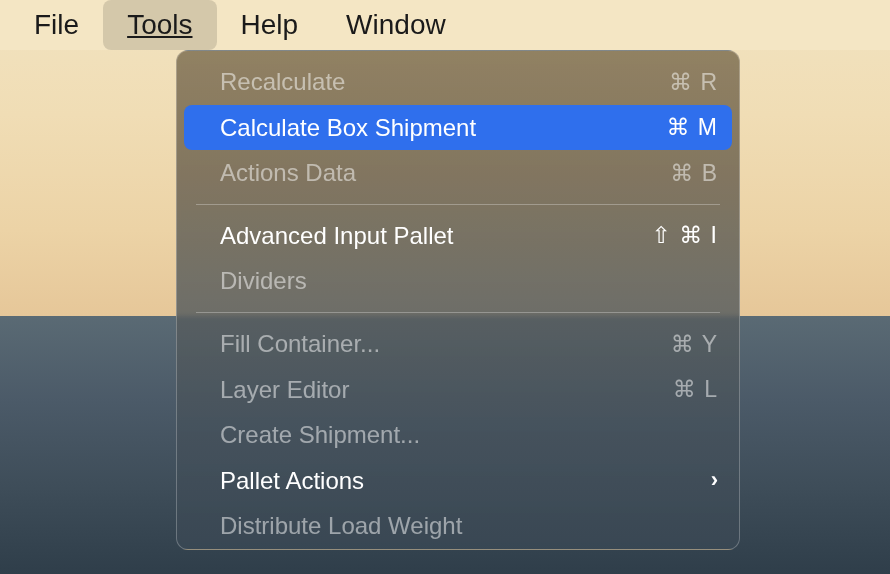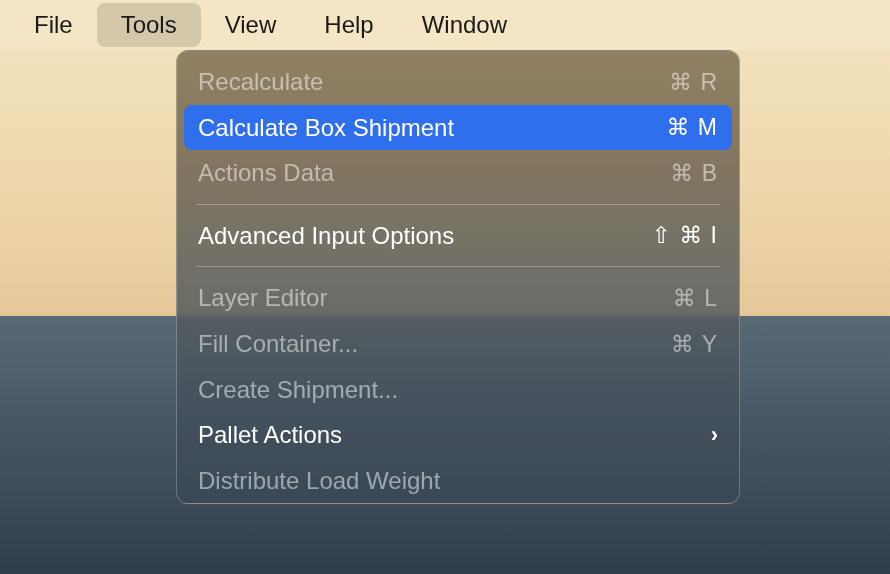--- a/index.html
+++ b/index.html
@@ -11,31 +11,32 @@
         #5a6a74 55%, #4b5a68 70%, #3e4d59 85%, #2f3e4a 100%);
     position: relative;
   }
   
   .menubar {
     height: 50px;
     background: #f4e6c4;
     display: flex;
     align-items: center;
     padding: 0 10px;
-    font-size: 24px;
+    font-size: 28px;
     color: #1a1a1a;
   }
   .menubar-item {
     padding: 8px 24px;
     border-radius: 8px;
     line-height: 1.2;
     cursor: default;
   }
   .menubar-item.open {
     background: rgba(0,0,0,0.13);
+    text-decoration: underline;
   }
   
   .dropdown {
     position: absolute;
     top: 50px;
     left: 176px;
     width: 564px;
     border: 1px solid rgba(255,255,255,0.25);
     border-radius: 12px;
     padding: 8px 7px 0 7px;
@@ -53,21 +54,21 @@
     align-items: center;
     justify-content: space-between;
     padding: 6px 14px;
     border-radius: 8px;
     font-size: 24px;
     line-height: 1.4;
     color: rgba(255,255,255,0.5);
   }
   .menu-item.enabled { color: #ffffff; }
   .menu-item.highlighted { background: #2f6fed; color: #ffffff; align-items: center; }
-  .menu-item .label { flex: 1; }
+  .menu-item .label { flex: 1; margin-left: 22px; }
   .menu-item .shortcut {
     display: flex;
     gap: 6px;
     font-size: 23px;
     letter-spacing: 1px;
   }
   .menu-item.highlighted .shortcut { color: #ffffff; }
   .menu-separator {
     height: 1px;
     background: rgba(255,255,255,0.28);
@@ -80,21 +81,20 @@
   .last-clip { 
     overflow: hidden;
   }
 </style>
 </head>
 <body>
 
 <div class="menubar">
   <div class="menubar-item">File</div>
   <div class="menubar-item open">Tools</div>
-  <div class="menubar-item">View</div>
   <div class="menubar-item">Help</div>
   <div class="menubar-item">Window</div>
 </div>
 
 <div class="dropdown">
   <div class="menu-item">
     <span class="label">Recalculate</span>
     <span class="shortcut">⌘ R</span>
   </div>
   <div class="menu-item enabled highlighted">
@@ -102,33 +102,37 @@
     <span class="shortcut">⌘ M</span>
   </div>
   <div class="menu-item">
     <span class="label">Actions Data</span>
     <span class="shortcut">⌘ B</span>
   </div>
 
   <div class="menu-separator"></div>
 
   <div class="menu-item enabled">
-    <span class="label">Advanced Input Options</span>
+    <span class="label">Advanced Input Pallet</span>
     <span class="shortcut">⇧ ⌘ I</span>
+  </div>
+  <div class="menu-item">
+    <span class="label">Dividers</span>
+    <span class="shortcut"></span>
   </div>
 
   <div class="menu-separator"></div>
 
   <div class="menu-item">
+    <span class="label">Fill Container...</span>
+    <span class="shortcut">⌘ Y</span>
+  </div>
+  <div class="menu-item">
     <span class="label">Layer Editor</span>
     <span class="shortcut">⌘ L</span>
-  </div>
-  <div class="menu-item">
-    <span class="label">Fill Container...</span>
-    <span class="shortcut">⌘ Y</span>
   </div>
   <div class="menu-item">
     <span class="label">Create Shipment...</span>
     <span class="shortcut"></span>
   </div>
   <div class="menu-item enabled">
     <span class="label">Pallet Actions</span>
     <span class="chevron">›</span>
   </div>
   <div class="menu-item last-clip">

